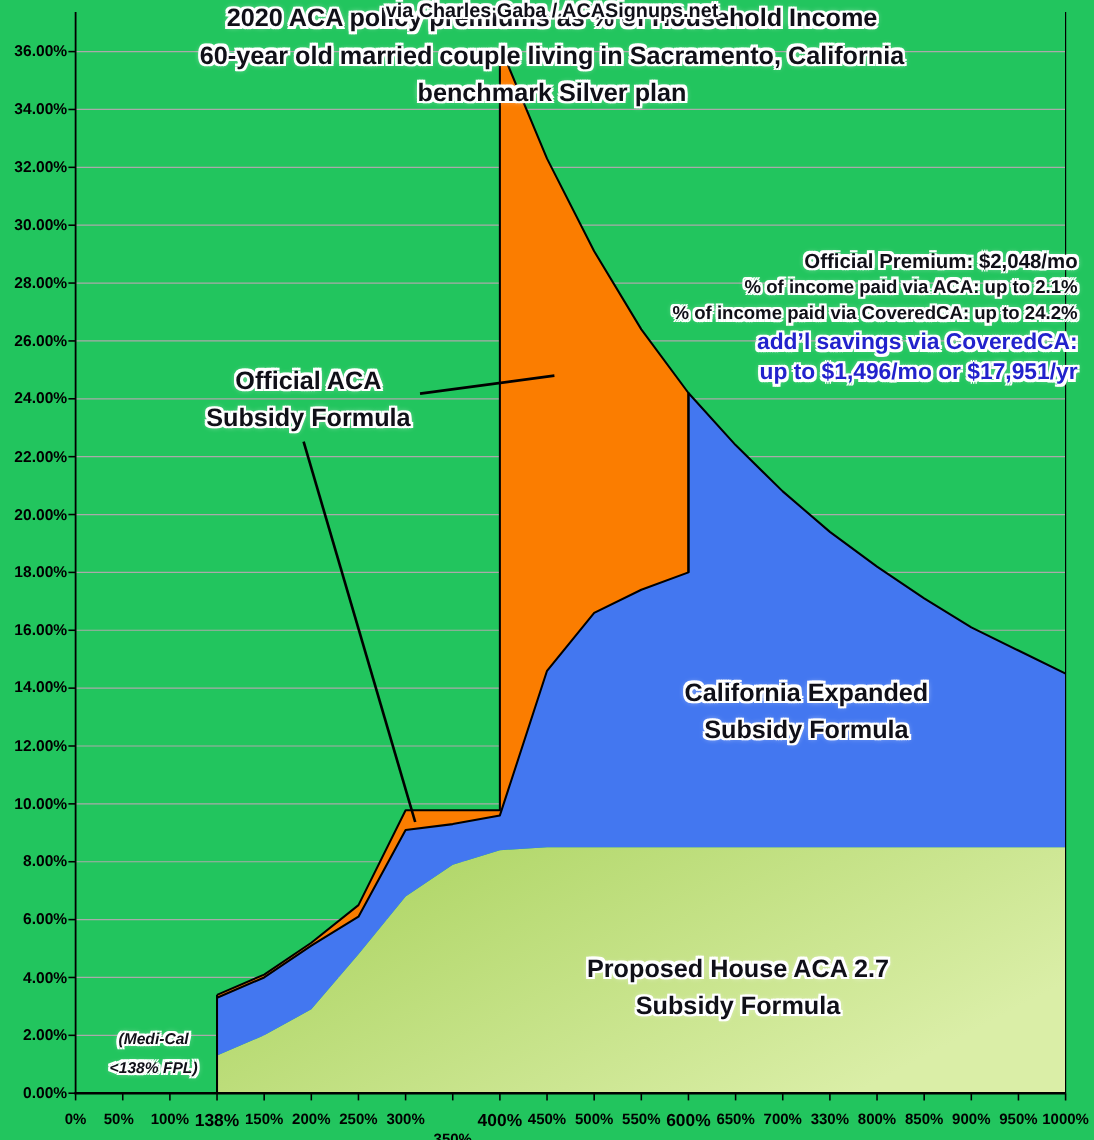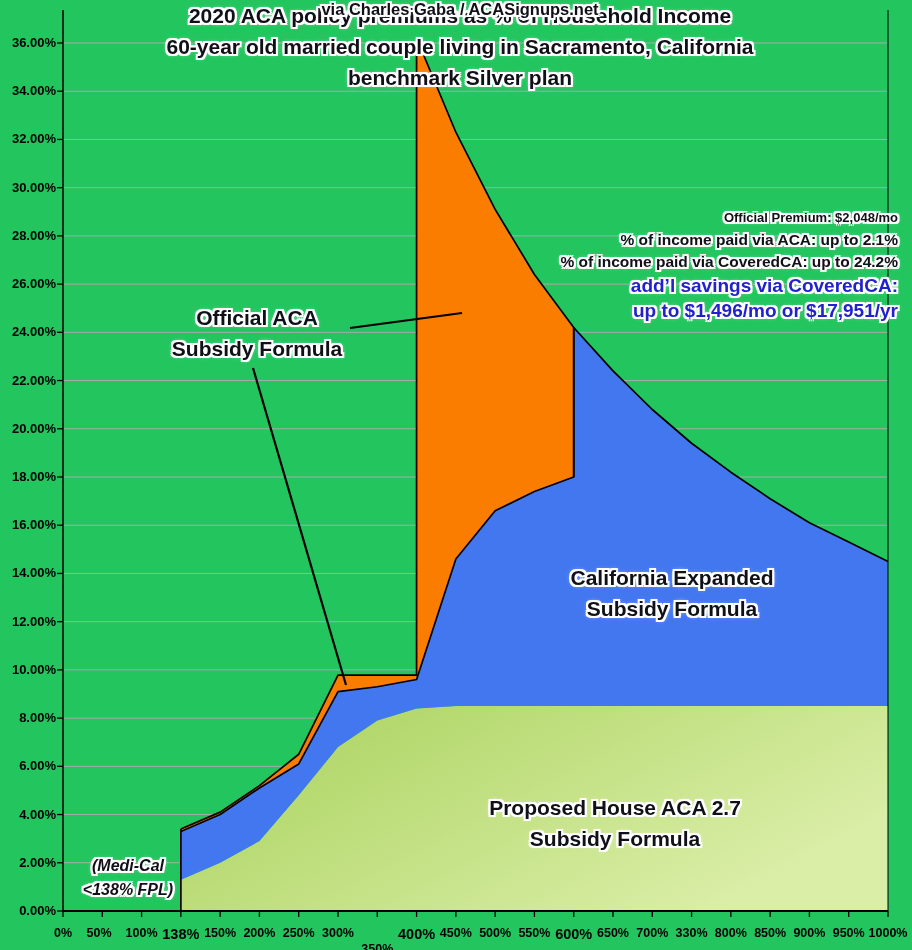--- a/index.html
+++ b/index.html
@@ -6,29 +6,29 @@
   #canvas{position:relative;width:912px;height:950px;background:#22c55e;overflow:hidden;
           font-family:"Liberation Sans","DejaVu Sans",sans-serif;}
   #chart{position:absolute;left:0;top:0;}
   .txt{position:absolute;color:#101018;
        text-shadow:-2px -2px 0 #fff,2px -2px 0 #fff,-2px 2px 0 #fff,2px 2px 0 #fff,
                    -2px 0 0 #fff,2px 0 0 #fff,0 -2px 0 #fff,0 2px 0 #fff,0 0 5px #fff;}
   .line{display:block;}
   #title{left:0;top:70;width:920px;text-align:center;font-weight:bold;font-size:21px;line-height:31px;}
   #attribution{left:0;top:185;width:920px;text-align:center;font-weight:bold;font-size:16.5px;}
   #stats{right:14px;top:206px;text-align:right;font-weight:bold;}
-  .st-lg{font-size:13px;line-height:23px;}
+  .st-lg{font-size:17px;line-height:23px;}
   .st-sm{font-size:15.5px;line-height:22px;}
   .st-blue{font-size:19px;line-height:25px;color:#2222cc;}
   .area-label{text-align:center;font-weight:bold;font-size:21px;line-height:31px;}
   #label-official{left:107px;top:302px;width:300px;}
   #label-california{left:522px;top:562px;width:300px;}
   #label-house{left:465px;top:792px;width:300px;}
   #label-medical{left:48px;top:854px;width:160px;text-align:center;
-                 font-weight:bold;font-style:italic;font-size:16px;line-height:23.5px;}
+                 font-weight:bold;font-style:italic;font-size:13px;line-height:23.5px;}
   .ylab{position:absolute;right:856px;width:60px;text-align:right;
         font-weight:bold;font-size:13px;color:#000;white-space:nowrap;}
   .xlab{position:absolute;top:926px;width:64px;text-align:center;
         font-weight:bold;font-size:12.5px;color:#000;white-space:nowrap;}
   .xbig{font-size:14.5px;font-weight:bold;}
 </style>
 </head>
 <body>
 
 <div id="canvas">

